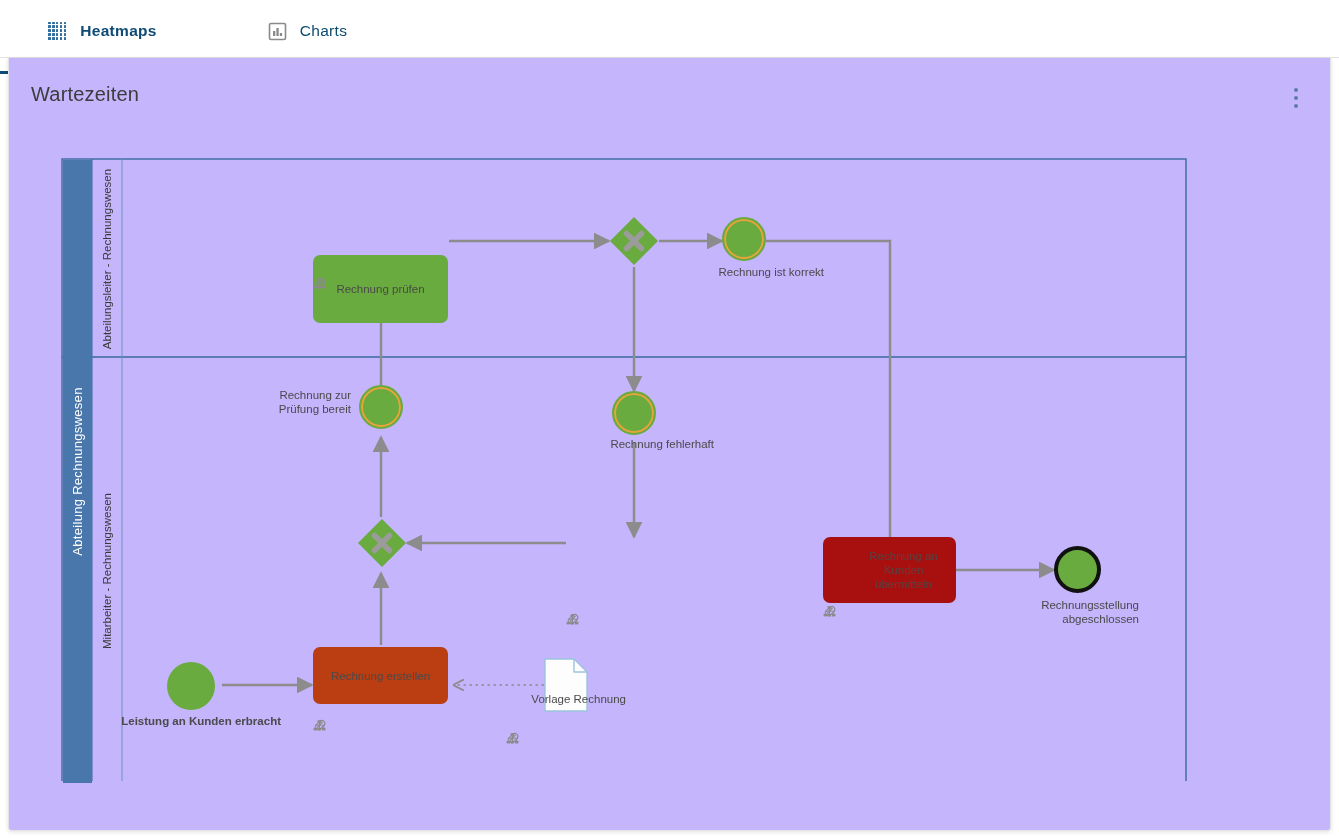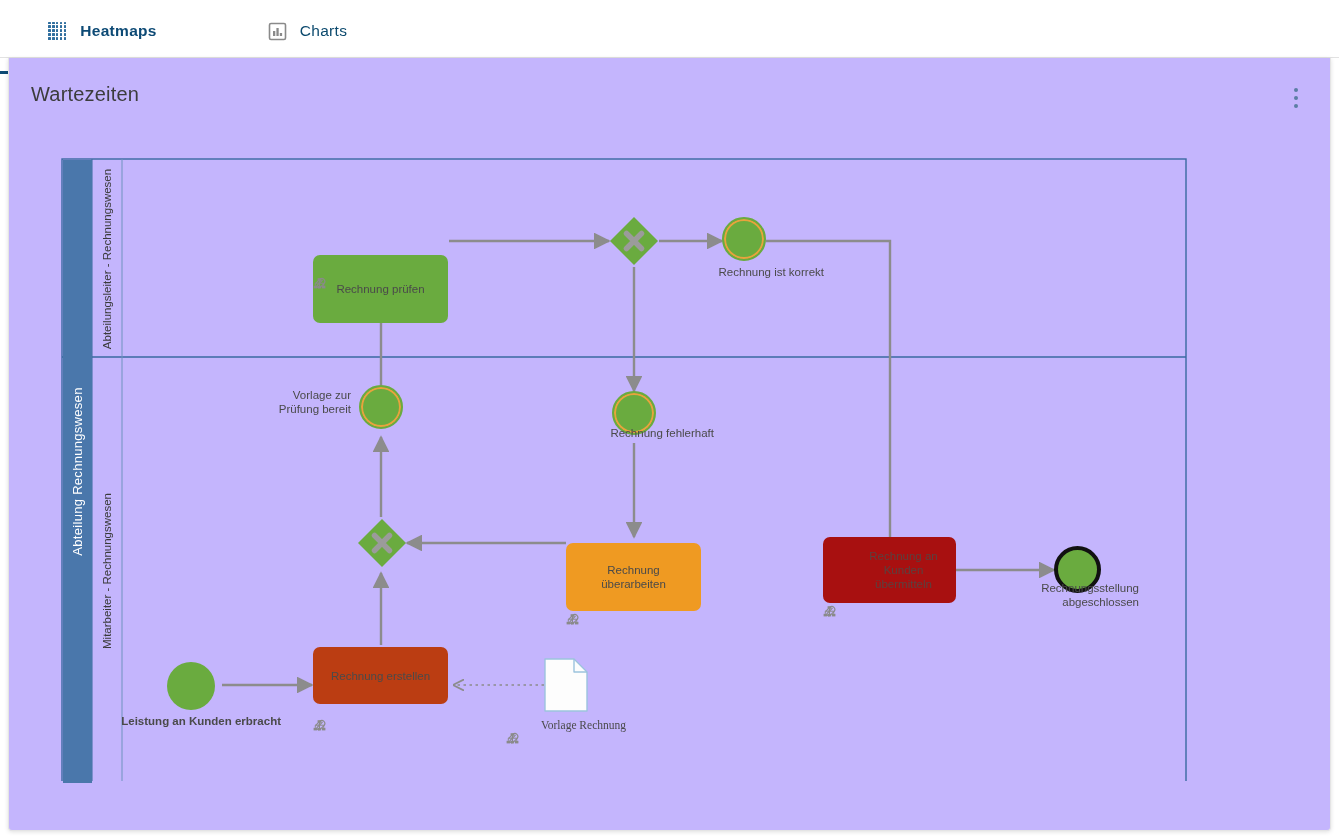--- a/index.html
+++ b/index.html
@@ -308,29 +308,26 @@
         <svg width="50" height="50" viewBox="0 0 50 50">
           <polygon points="25,1 49,25 25,49 1,25" fill="#6aab3f"></polygon>
           <path d="M17.5 17.5 L32.5 32.5 M32.5 17.5 L17.5 32.5" stroke="#9b9b9b" stroke-width="5.5" stroke-linecap="round"></path>
         </svg>
       </div>
 
       <div class="event intermediate" style="left:668px; top:62px; width:44px; height:44px;"></div>
       <div class="lbl" style="left:610px; top:111px; width:160px;">Rechnung ist korrekt</div>
 
       <div class="event intermediate" style="left:305px; top:230px; width:44px; height:44px;"></div>
-      <div class="lbl right-align" style="left:185px; top:234px; width:112px;">Vorlage zur
+      <div class="lbl right-align" style="left:185px; top:234px; width:112px;">Rechnung zur
 Prüfung bereit</div>
 
       <div class="event intermediate" style="left:558px; top:236px; width:44px; height:44px;"></div>
-      <div class="lbl" style="left:500px; top:272px; width:160px;">Rechnung fehlerhaft</div>
-
-      <div class="task" style="left:512px; top:388px; width:135px; height:68px; background:#ef9a22;">
-        <span>Rechnung überarbeiten</span>
-      </div>
+      <div class="lbl" style="left:500px; top:283px; width:160px;">Rechnung fehlerhaft</div>
+
       <div class="icons" style="left:512px; top:458px; width:135px; height:16px;">
         <svg class="ic" viewBox="0 0 13 13">
           <text x="6.5" y="11" text-anchor="middle" font-family="Liberation Serif, serif" font-size="12" fill="#8a8a8a">i</text>
         </svg>
         <svg class="ic" viewBox="0 0 13 13">
           <path d="M9.2 3.3 L4.4 8.1 a1.8 1.8 0 0 0 2.5 2.5 L11.2 6.3 a3 3 0 0 0 -4.2 -4.2 L2.9 6.2" fill="none" stroke="#8a8a8a" stroke-width="1.2" stroke-linecap="round"></path>
         </svg>
         <svg class="ic" viewBox="0 0 13 13">
           <rect x="4.6" y="1.2" width="3.8" height="2.6" fill="#8a8a8a"></rect>
           <rect x="0.6" y="8.8" width="3.4" height="2.6" fill="#8a8a8a"></rect>
@@ -361,21 +358,21 @@
         <svg class="ic" viewBox="0 0 13 13">
           <rect x="4.6" y="1.2" width="3.8" height="2.6" fill="#8a8a8a"></rect>
           <rect x="0.6" y="8.8" width="3.4" height="2.6" fill="#8a8a8a"></rect>
           <rect x="4.9" y="8.8" width="3.2" height="2.6" fill="#8a8a8a"></rect>
           <rect x="9" y="8.8" width="3.4" height="2.6" fill="#8a8a8a"></rect>
           <path d="M6.5 3.8 v2.4 M2.3 8.8 v-2.6 h8.4 v2.6 M6.5 6.2 v2.6" stroke="#8a8a8a" stroke-width="1" fill="none"></path>
         </svg>
       </div>
 
       <div class="event end" style="left:1000px; top:391px; width:47px; height:47px;"></div>
-      <div class="lbl" style="left:963px; top:427px; width:122px;">Rechnungsstellung
+      <div class="lbl" style="left:963px; top:444px; width:122px;">Rechnungsstellung
 abgeschlossen</div>
 
       <div class="event start" style="left:113px; top:507px; width:48px; height:48px;"></div>
       <div class="lbl" style="left:47px; top:560px; width:180px;font-weight:bold;">Leistung an Kunden erbracht</div>
 
       <div class="task" style="left:259px; top:492px; width:135px; height:57px; background:#bb3d12;">
         <span>Rechnung erstellen</span>
       </div>
       <div class="icons" style="left:259px; top:564px; width:135px; height:16px;">
         <svg class="ic" viewBox="0 0 13 13">
@@ -392,21 +389,21 @@
           <path d="M6.5 3.8 v2.4 M2.3 8.8 v-2.6 h8.4 v2.6 M6.5 6.2 v2.6" stroke="#8a8a8a" stroke-width="1" fill="none"></path>
         </svg>
       </div>
 
       <div class="dataobj" style="left:490px; top:503px; width:44px; height:54px;">
         <svg width="44" height="54" viewBox="0 0 44 54">
           <path d="M1 1 H30 L43 14 V53 H1 Z" fill="#fdfdfd" stroke="#9cc3dd" stroke-width="1.4" stroke-linejoin="round"></path>
           <path d="M30 1 V14 H43" fill="none" stroke="#9cc3dd" stroke-width="1.4" stroke-linejoin="round"></path>
         </svg>
       </div>
-      <div class="lbl" style="left:452px; top:564px; width:120px;font-family:Liberation Serif, serif;">Vorlage Rechnung</div>
+      <div class="lbl" style="left:452px; top:538px; width:120px;">Vorlage Rechnung</div>
       <div class="icons" style="left:452px; top:577px; width:120px; height:16px;">
         <svg class="ic" viewBox="0 0 13 13">
           <text x="6.5" y="11" text-anchor="middle" font-family="Liberation Serif, serif" font-size="12" fill="#8a8a8a">i</text>
         </svg>
         <svg class="ic" viewBox="0 0 13 13">
           <path d="M9.2 3.3 L4.4 8.1 a1.8 1.8 0 0 0 2.5 2.5 L11.2 6.3 a3 3 0 0 0 -4.2 -4.2 L2.9 6.2" fill="none" stroke="#8a8a8a" stroke-width="1.2" stroke-linecap="round"></path>
         </svg>
         <svg class="ic" viewBox="0 0 13 13">
           <rect x="4.6" y="1.2" width="3.8" height="2.6" fill="#8a8a8a"></rect>
           <rect x="0.6" y="8.8" width="3.4" height="2.6" fill="#8a8a8a"></rect>

